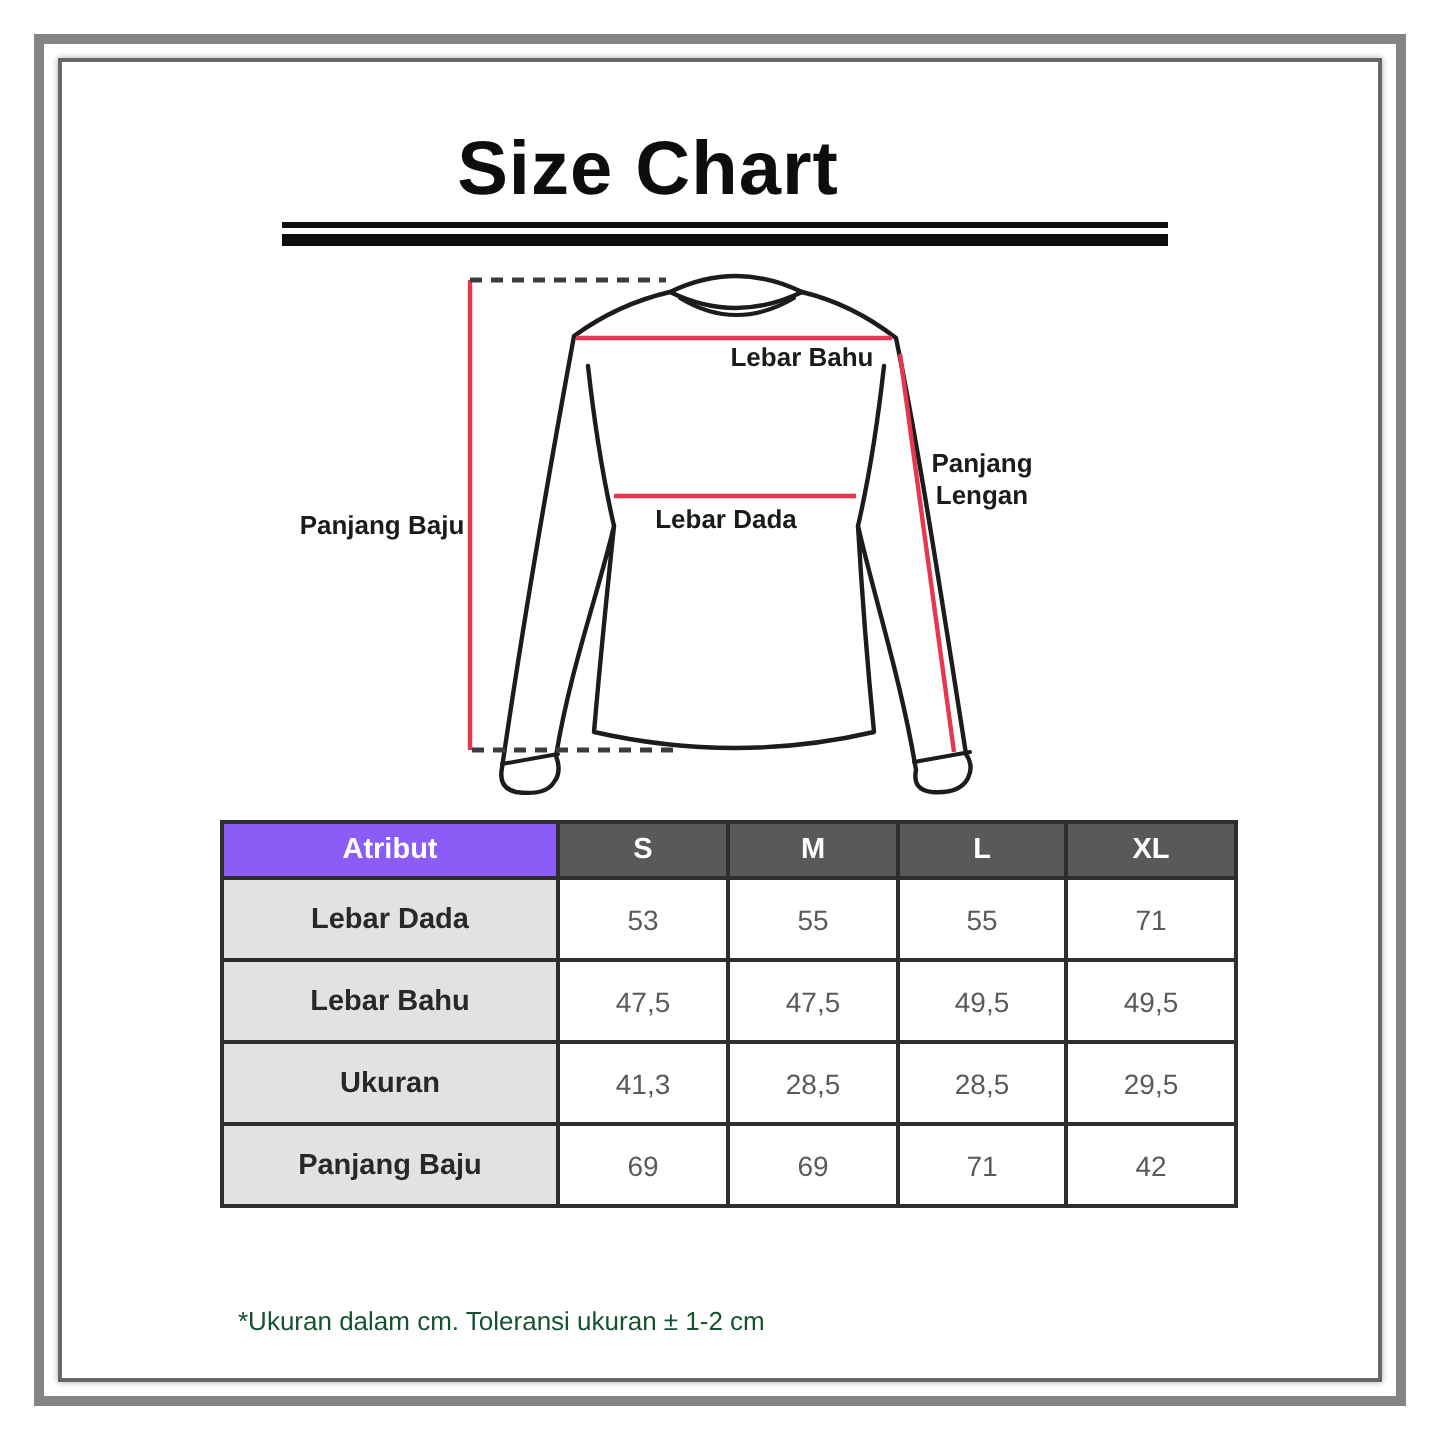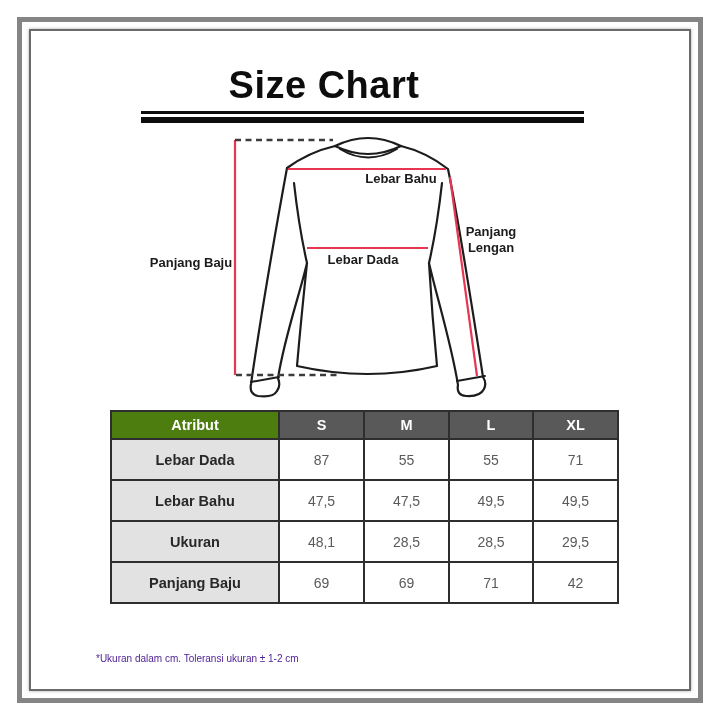--- a/index.html
+++ b/index.html
@@ -44,38 +44,38 @@
 
   .size-table {
     position:absolute; left:110px; top:410px; width:507px;
     border-collapse:collapse; table-layout:fixed;
   }
   .size-table th, .size-table td {
     border:2px solid #2e2e2e;
     text-align:center; vertical-align:middle; padding:0;
   }
   .size-table th.attr-h {
-    background:#4d7c0f; color:#ffffff;
+    background:#8b5cf6; color:#ffffff;
     font-size:14.5px; height:26px;
   }
   .size-table th.size-h {
     background:#595959; color:#ffffff;
     font-size:14.5px;
   }
   .size-table td.rlabel {
     background:#e2e2e2; color:#282828;
     font-weight:bold; font-size:14.5px; height:39px;
   }
   .size-table td.val {
     background:#ffffff; color:#5a5a5a;
     font-size:14px;
   }
   .footnote {
-    position:absolute; left:96px; top:653px;
-    font-size:10px; color:#4c1d95;
+    position:absolute; left:119px; top:653px;
+    font-size:13px; color:#14532d;
   }
 </style>
 </head>
 <body>
 
 <div class="frame-outer"></div>
 <div class="frame-inner"></div>
 
 <div class="page-title">Size Chart</div>
 
@@ -141,35 +141,35 @@
   <tbody>
       <tr>
     <th class="attr-h">Atribut</th>
     <th class="size-h">S</th>
     <th class="size-h">M</th>
     <th class="size-h">L</th>
     <th class="size-h">XL</th>
   </tr>
   <tr>
     <td class="rlabel">Lebar Dada</td>
-    <td class="val">87</td>
+    <td class="val">53</td>
     <td class="val">55</td>
     <td class="val">55</td>
     <td class="val">71</td>
   </tr>
   <tr>
     <td class="rlabel">Lebar Bahu</td>
     <td class="val">47,5</td>
     <td class="val">47,5</td>
     <td class="val">49,5</td>
     <td class="val">49,5</td>
   </tr>
   <tr>
     <td class="rlabel">Ukuran</td>
-    <td class="val">48,1</td>
+    <td class="val">41,3</td>
     <td class="val">28,5</td>
     <td class="val">28,5</td>
     <td class="val">29,5</td>
   </tr>
   <tr>
     <td class="rlabel">Panjang Baju</td>
     <td class="val">69</td>
     <td class="val">69</td>
     <td class="val">71</td>
     <td class="val">42</td>

